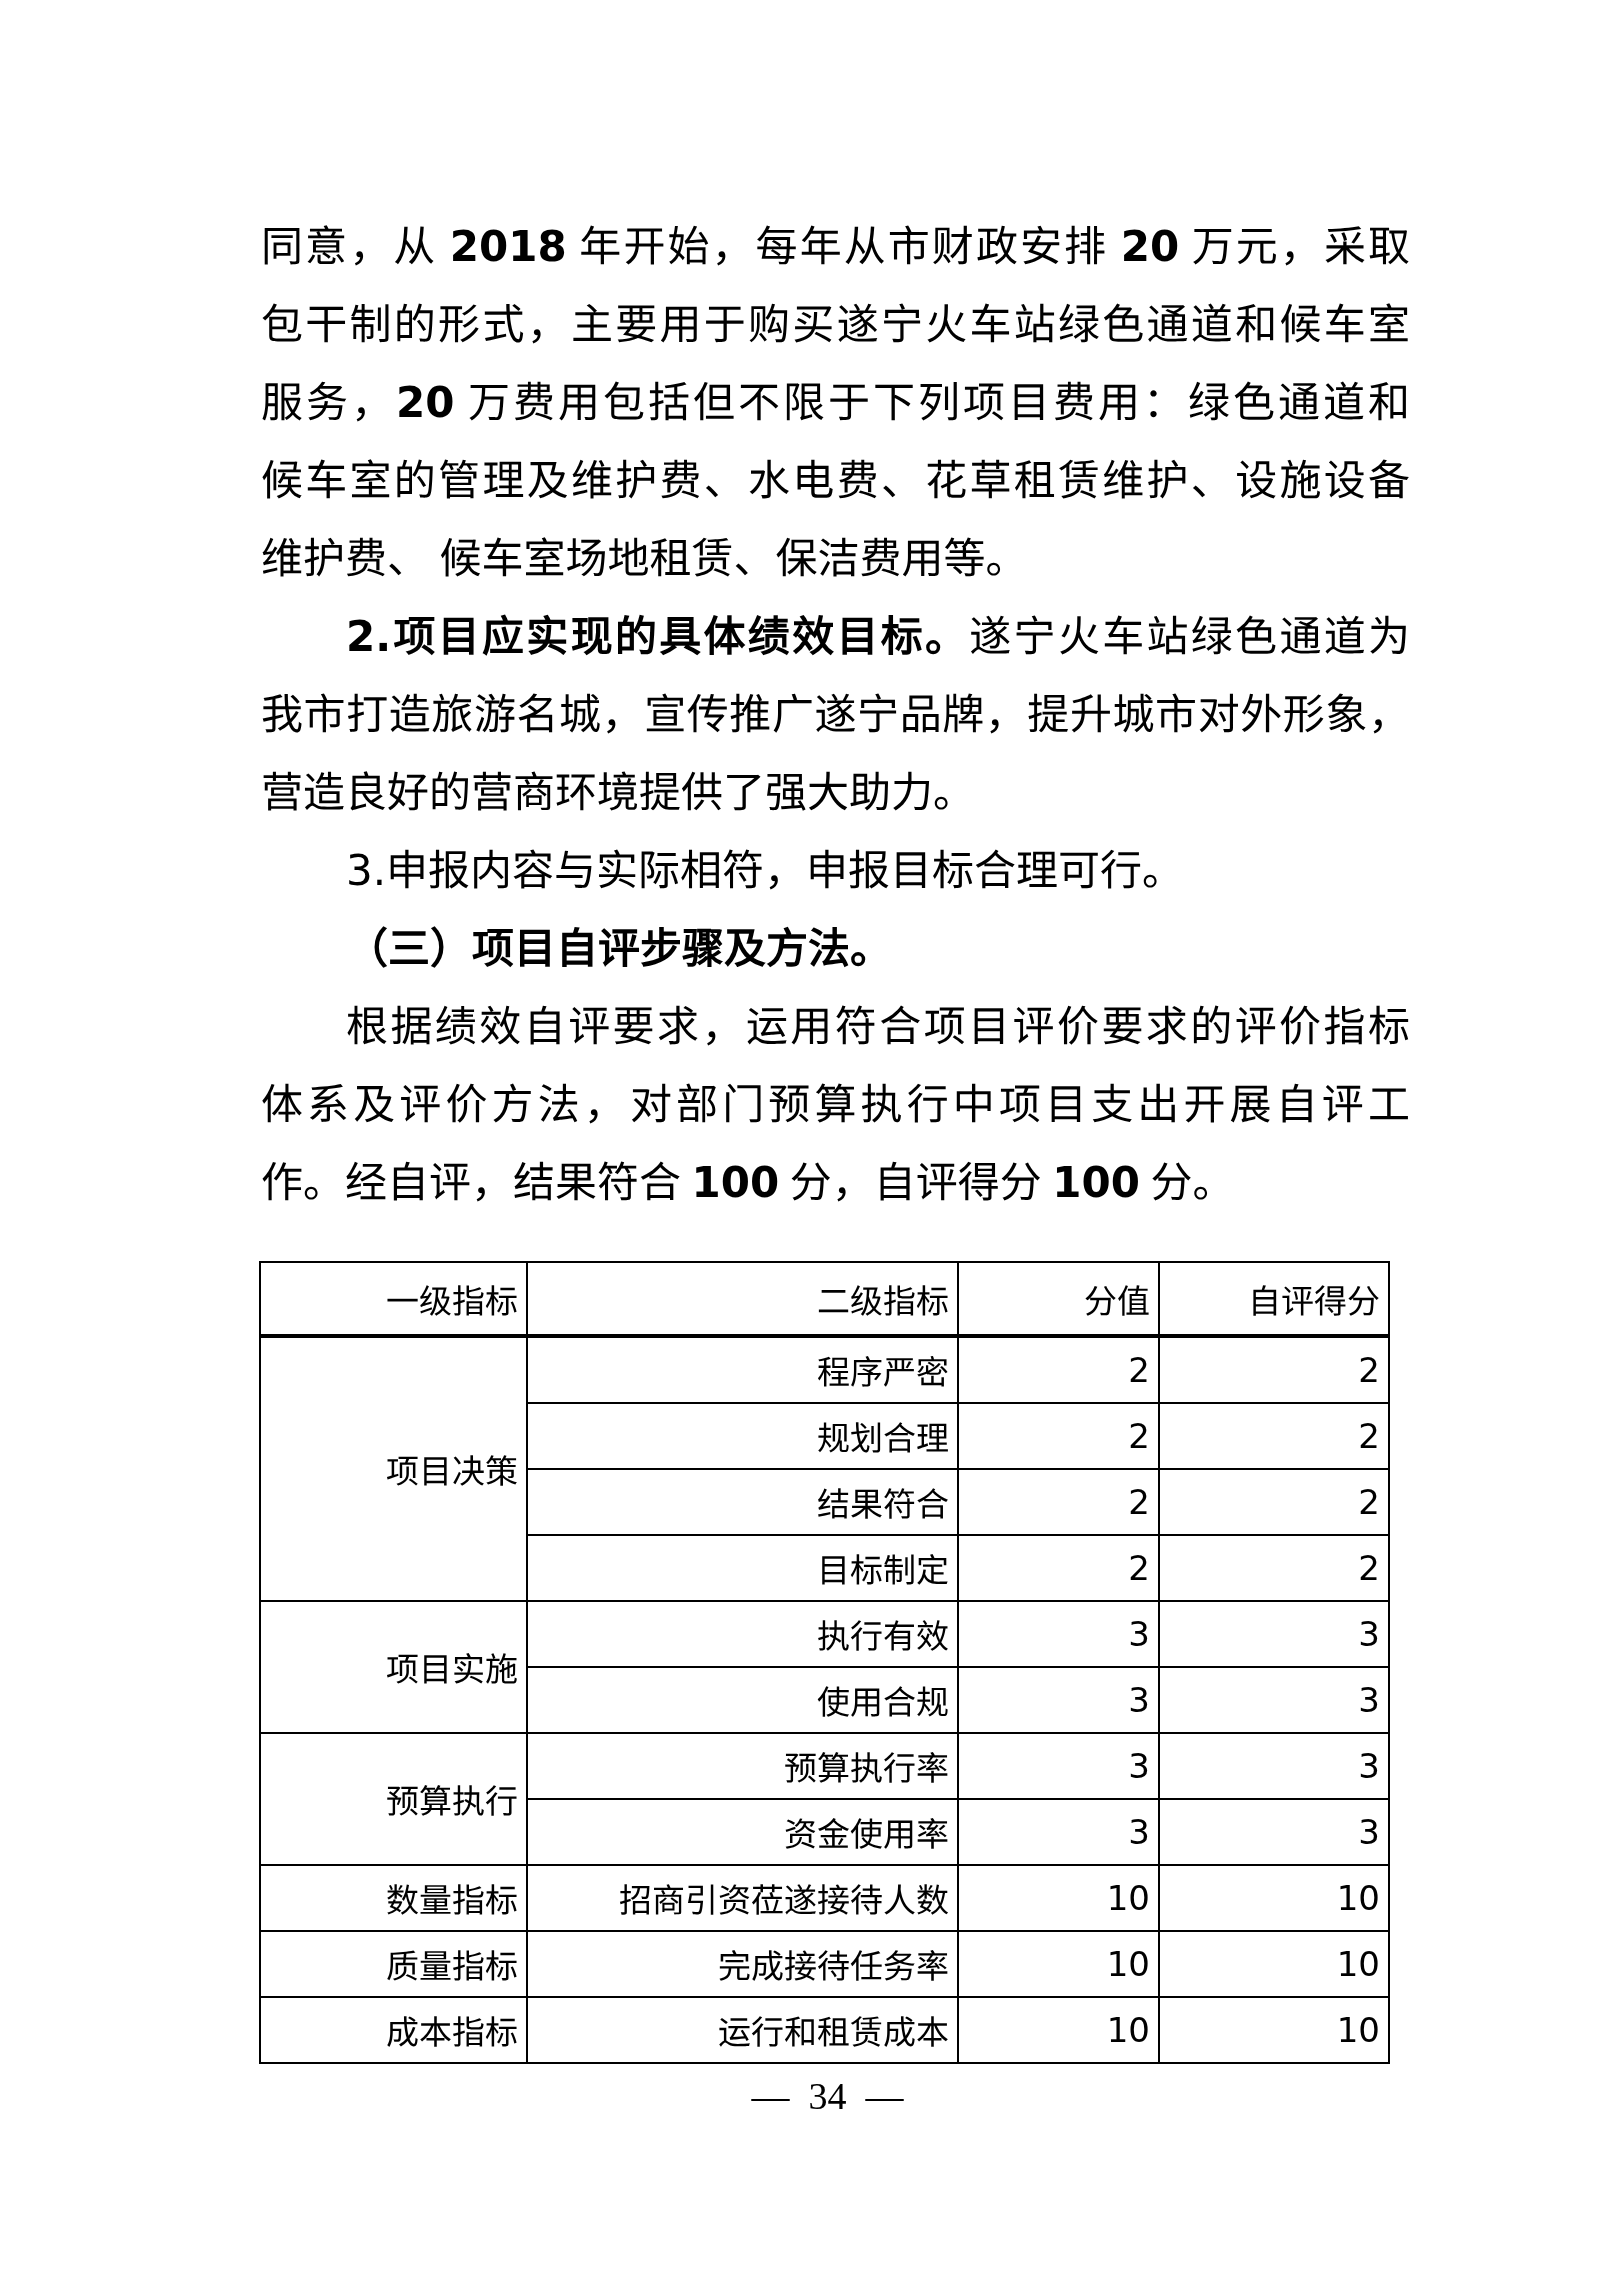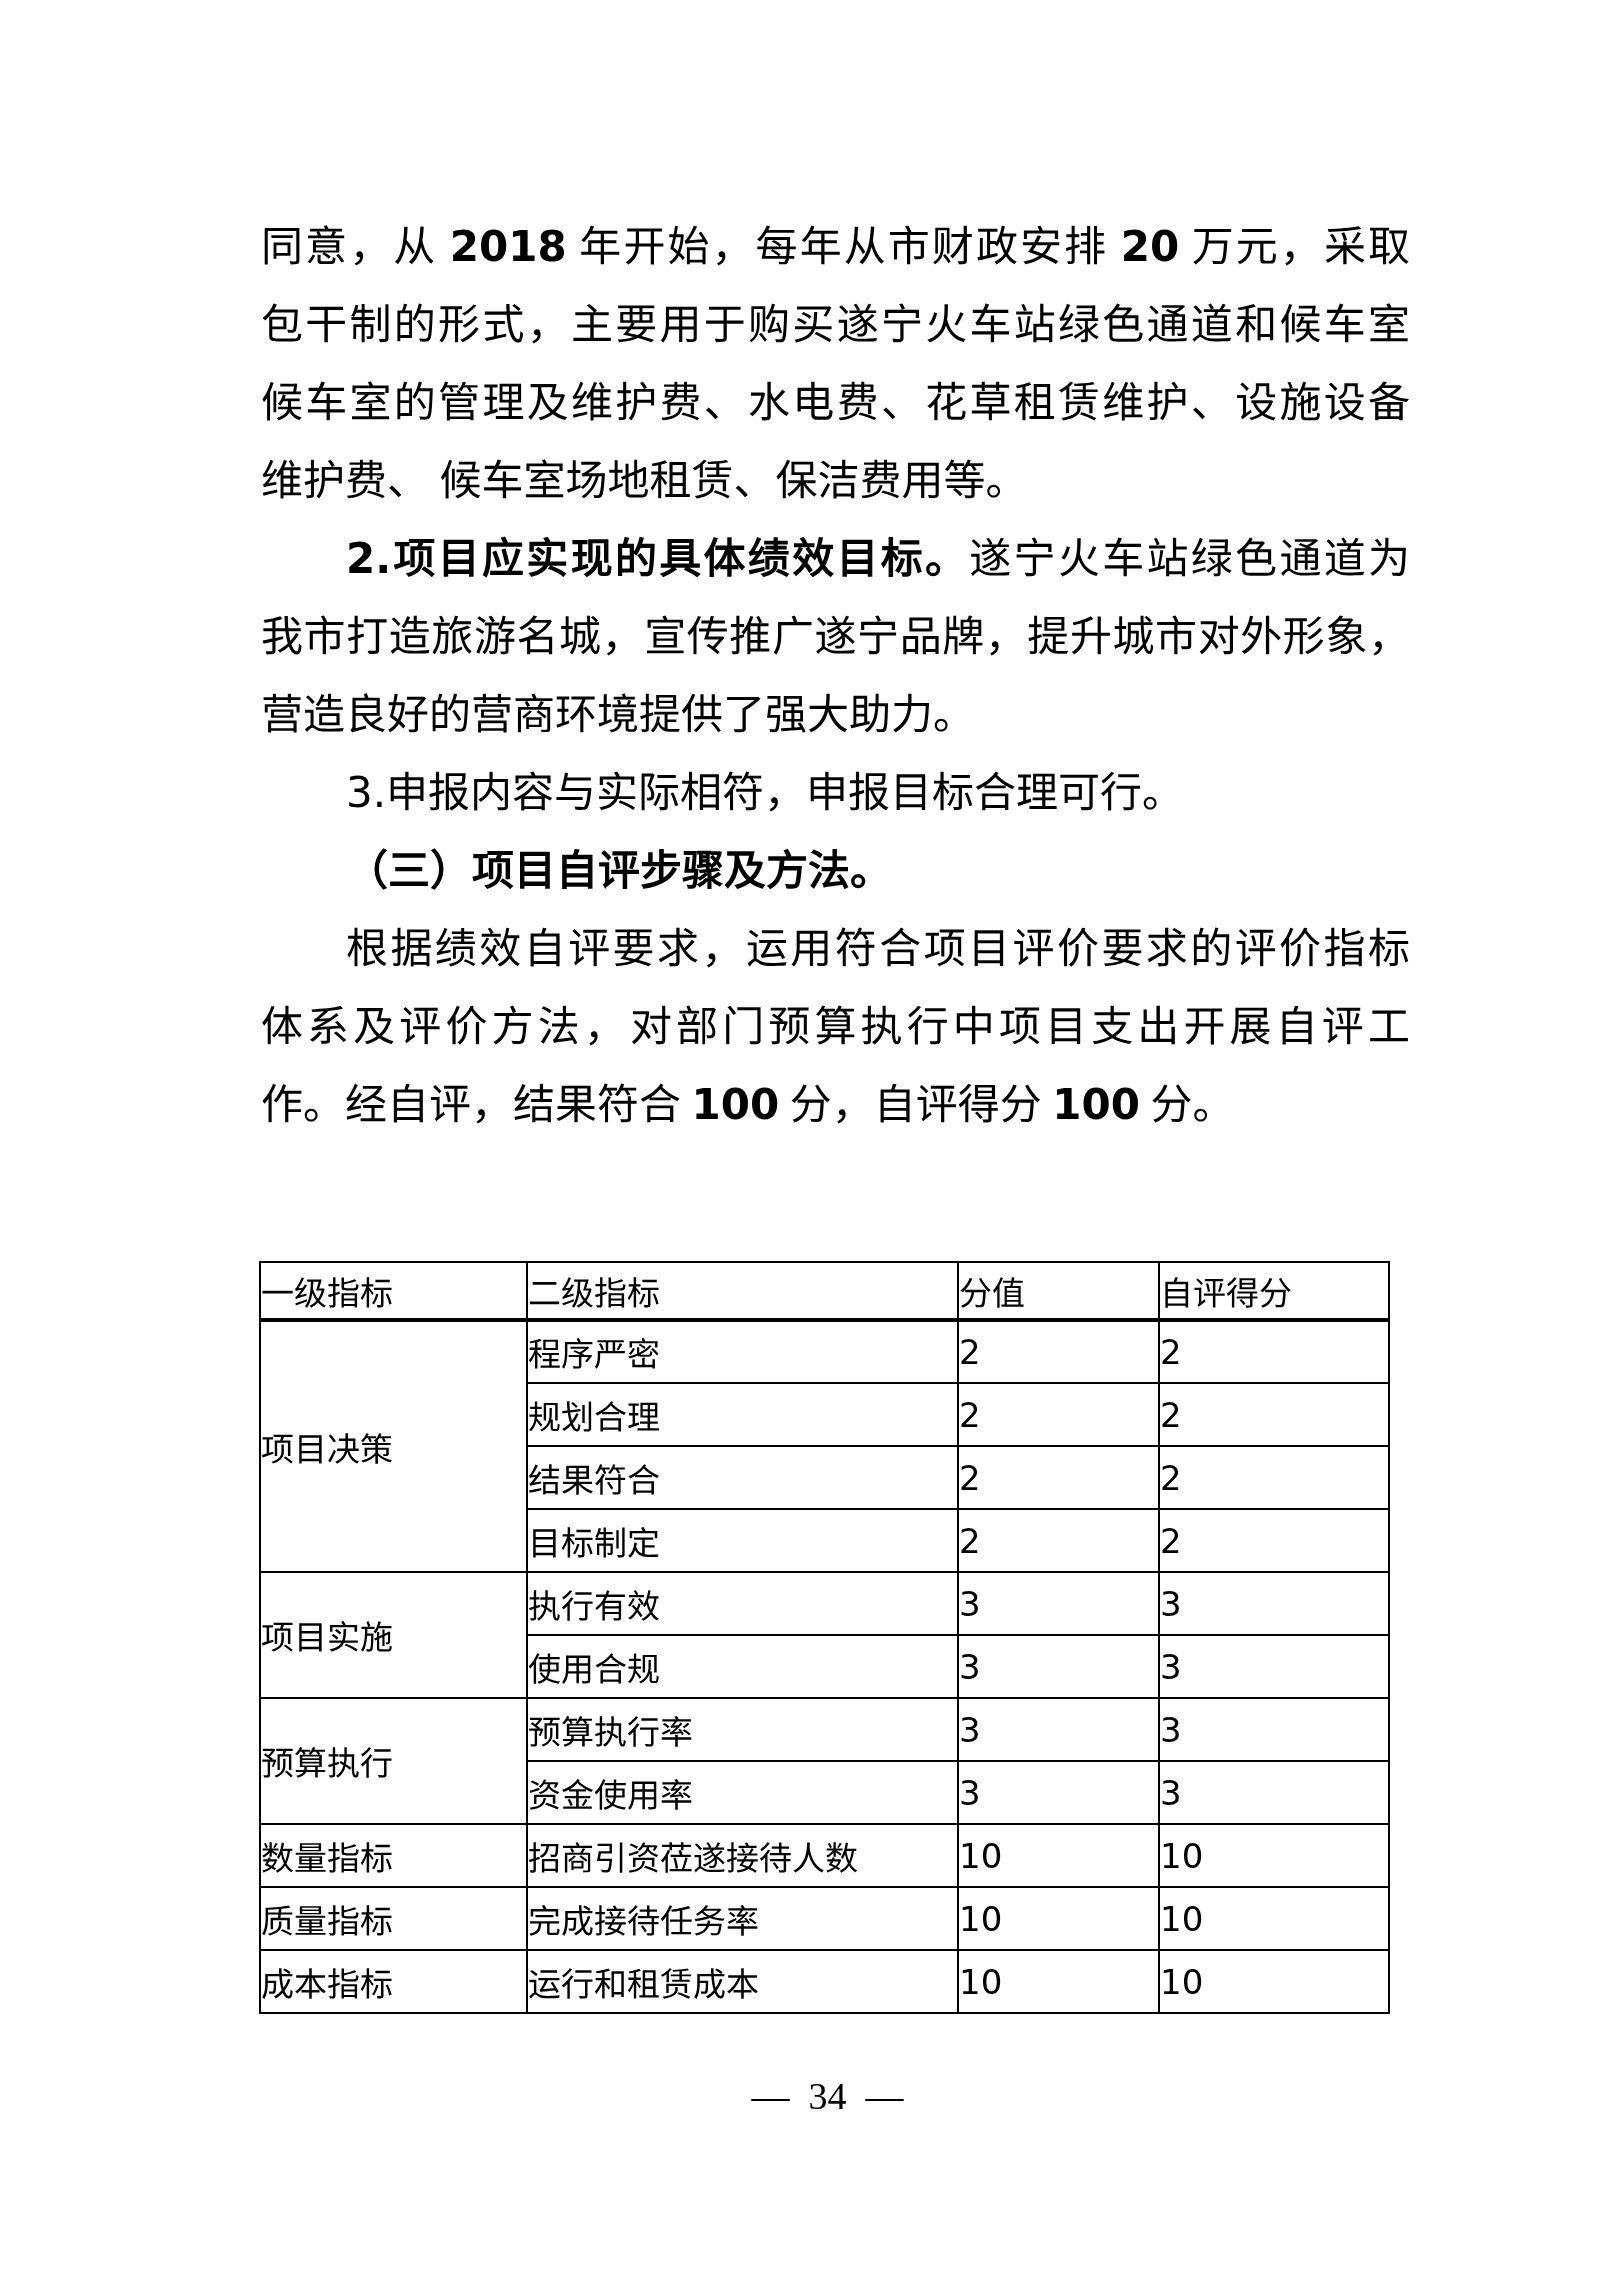--- a/index.html
+++ b/index.html
@@ -17,22 +17,22 @@
   .seg-numlight{font-family:"DejaVu Sans","Liberation Sans",sans-serif;font-weight:400;}
   .seg-bold{font-weight:700;text-align:center;}
   .tbl{
     position:absolute;left:243px;top:1261px;width:1128px;
     border-collapse:collapse;table-layout:fixed;
   }
   .tbl th,.tbl td{
     border-style:solid;border-color:#000;
     border-top-width:2.7px;border-bottom-width:2.7px;
     border-left-width:2px;border-right-width:2px;
-    text-align:left;vertical-align:middle;
-    font-size:33px;font-weight:400;padding:0;
+    text-align:right;vertical-align:middle;
+    font-size:33px;font-weight:400;padding:8px;
     font-family:"Liberation Serif","DejaVu Serif",serif;
   }
   .tbl tr.hdr th{border-bottom-width:4.1px;height:55px;}
   .tbl tr.data{height:63px;}
   .tbl td.score{font-family:"DejaVu Sans","Liberation Sans",sans-serif;font-size:34px;}
   .footer{
     position:absolute;left:0;top:2074px;width:100%;
     text-align:center;font-size:38px;word-spacing:9.5px;
     font-family:Liberation Serif, serif;
   }
@@ -45,20 +45,23 @@
   <div class="content">
 
     <div class="line just">
       <span>同意，从 </span><span class="seg-num">2018</span><span> 年开始，每年从市财政安排 </span><span class="seg-num">20</span><span> 万元，采取</span>
     </div>
 
     <div class="line just">
       <span>包干制的形式，主要用于购买遂宁火车站绿色通道和候车室</span>
     </div>
 
+    <div class="line just">
+      <span>服务，</span><span class="seg-num">20</span><span> 万费用包括但不限于下列项目费用：绿色通道和</span>
+    </div>
 
     <div class="line just">
       <span>候车室的管理及维护费、水电费、花草租赁维护、设施设备</span>
     </div>
 
     <div class="line">
       <span>维护费、 候车室场地租赁、保洁费用等。</span>
     </div>
 
     <div class="line just indent">

